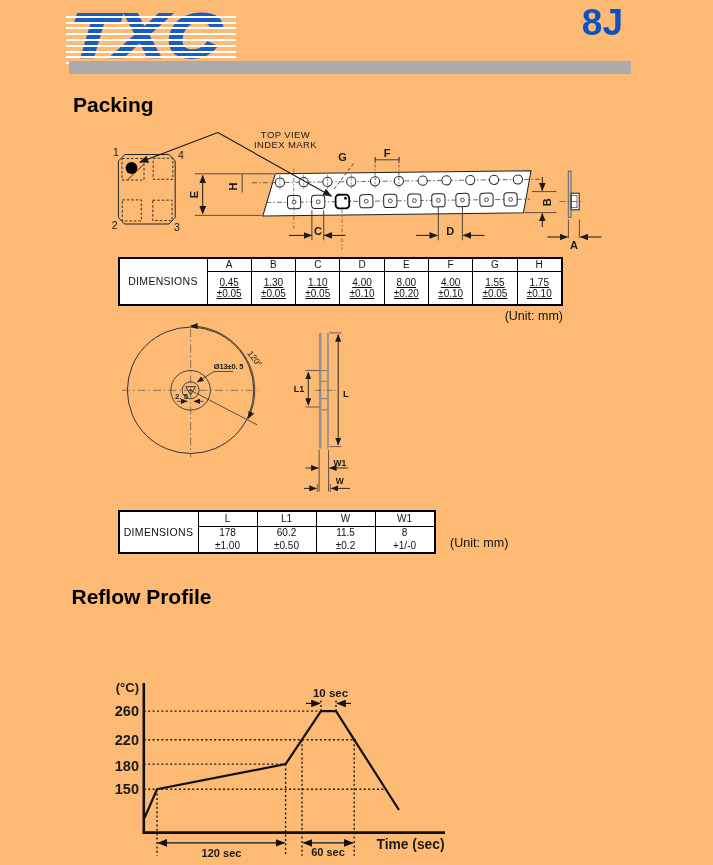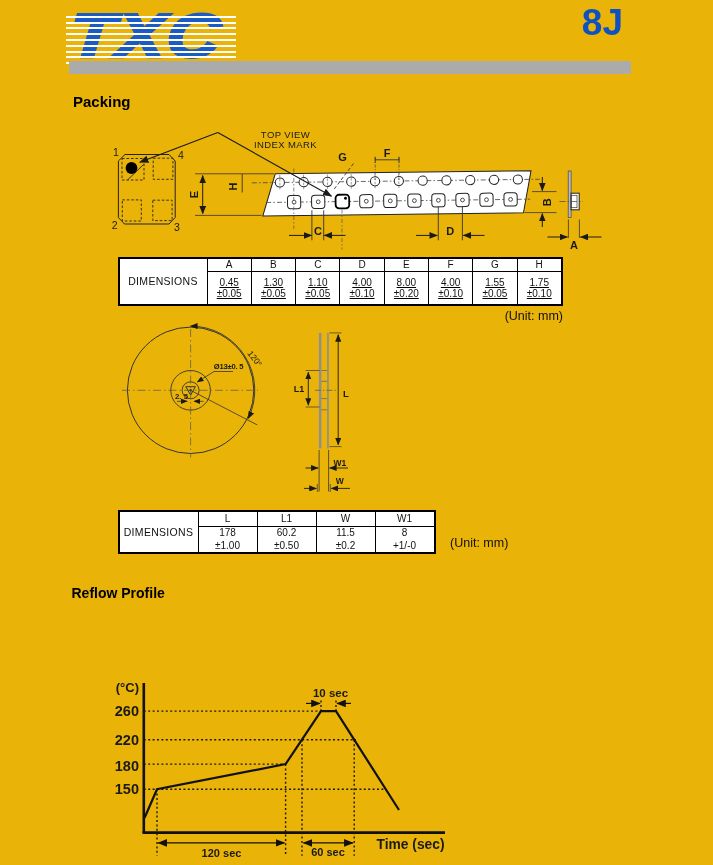--- a/index.html
+++ b/index.html
@@ -1,16 +1,16 @@
 <!DOCTYPE html>
 <html><head>
 <meta charset="utf-8">
 <style>
   html,body{margin:0;padding:0;background:#fff;}
-  #page{position:relative;width:713px;height:865px;background:#eab308;overflow:hidden;
+  #page{position:relative;width:713px;height:865px;background:#fdba74;overflow:hidden;
         font-family:"Liberation Sans",sans-serif;}
   .abs{position:absolute;}
   svg{position:absolute;overflow:visible;}
   svg text{font-family:"Liberation Sans",sans-serif;fill:#1a1a1a;}
   table{border-collapse:collapse;table-layout:fixed;position:absolute;background:#fff;}
   td{border:1px solid #000;text-align:center;vertical-align:middle;padding:0;color:#111;}
 </style>
 </head>
 <body>
 <div id="page">
@@ -19,21 +19,21 @@
     <div style="position:absolute;left:0;top:-7px;font-size:62px;font-weight:bold;font-style:italic;
          color:#1b5bc4;letter-spacing:1px;-webkit-text-stroke:2.6px #1b5bc4;
          transform:scaleX(1.19) skewX(-3deg);transform-origin:0 0;line-height:62px;">TXC</div>
     <div style="position:absolute;left:-6px;top:0px;width:170px;height:53px;
          background:repeating-linear-gradient(to bottom,transparent 0px,transparent 3.8px,#ffffff 3.8px,#ffffff 5.8px);"></div>
   </div>
   <div class="abs" style="left:423px;top:6px;width:200px;text-align:right;font-weight:bold;
        color:#0d52c0;font-size:37px;line-height:34px;">8J</div>
   <div class="abs" style="left:69px;top:60.5px;width:562px;height:13px;background:#ababab;"></div>
 
-  <div class="abs" style="left:73px;top:93px;font-size:15px;font-weight:bold;color:#000;">Packing</div>
+  <div class="abs" style="left:73px;top:93px;font-size:21px;font-weight:bold;color:#000;">Packing</div>
 
   <svg class="abs" style="left:100px;top:118px;" width="525" height="137" viewBox="100 118 525 137">
     <defs>
       <marker id="ah" viewBox="0 0 10 8" refX="9.2" refY="4" markerWidth="8.5" markerHeight="6.8" orient="auto-start-reverse">
           <path d="M0,0 L10,4 L0,8 Z" fill="#1a1a1a"></path>
         </marker>
     </defs>
     <g stroke="#222" stroke-width="1" fill="none">
 
       <path d="M125,154.5 L169,154.5 L175.2,161 L175.2,217.5 L169,224 L124.5,224 L118.4,217.5 L118.4,161 Z"></path>
@@ -251,21 +251,21 @@
     <tr style="height:24px;line-height:12.5px;">
       <td>178<br>±1.00</td>
           <td>60.2<br>±0.50</td>
           <td>11.5<br>±0.2</td>
           <td>8<br>+1/-0</td>
     </tr>
   </tbody>
     </table>
   <div class="abs" style="left:450px;top:536px;font-size:12.5px;color:#111;">(Unit: mm)</div>
 
-  <div class="abs" style="left:71.5px;top:585px;font-size:14px;font-weight:bold;color:#000;">Reflow Profile</div>
+  <div class="abs" style="left:71.5px;top:585px;font-size:21px;font-weight:bold;color:#000;">Reflow Profile</div>
 
   <svg class="abs" style="left:105px;top:675px;" width="525" height="190" viewBox="105 675 525 190">
     <defs>
       <marker id="ah3" viewBox="0 0 10 8" refX="9.2" refY="4" markerWidth="8" markerHeight="6.4" orient="auto-start-reverse">
           <path d="M0,0 L10,4 L0,8 Z" fill="#111"></path>
         </marker>
     </defs>
     <line x1="143.8" y1="683" x2="143.8" y2="833" stroke="#111" stroke-width="2.6"></line>
     <line x1="142.5" y1="832.6" x2="445" y2="832.6" stroke="#111" stroke-width="2.8"></line>
     <text x="139" y="691.5" font-size="13" font-weight="bold" text-anchor="end">(°C)</text>

